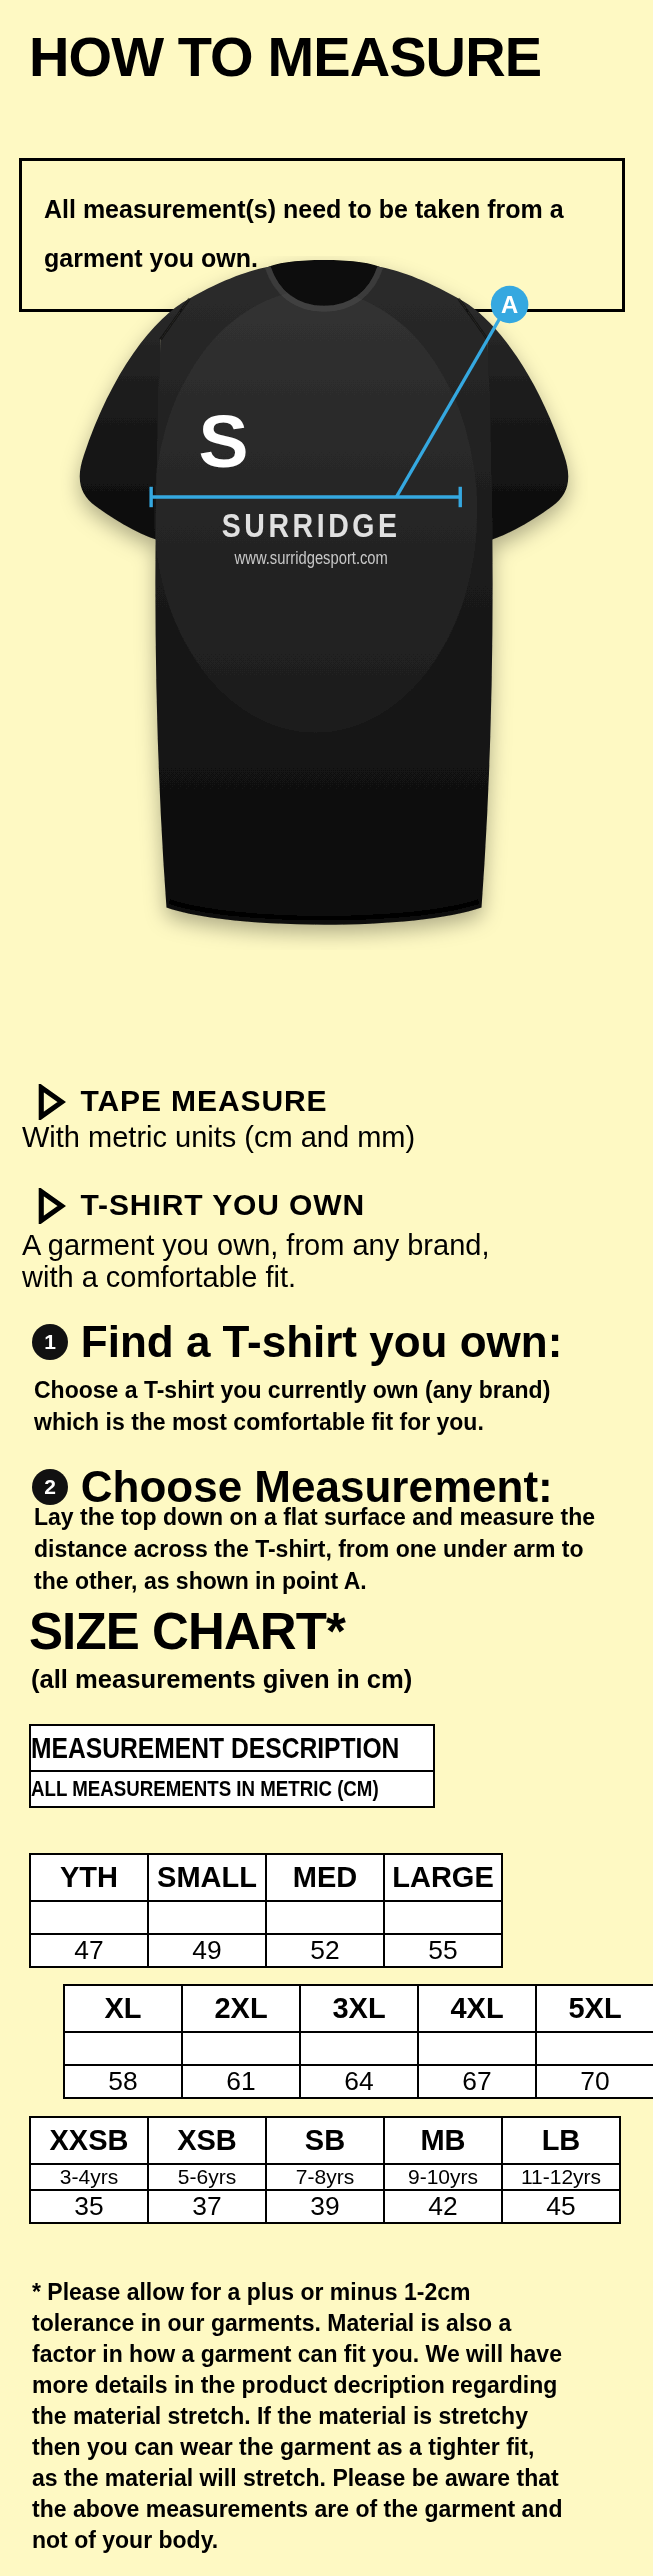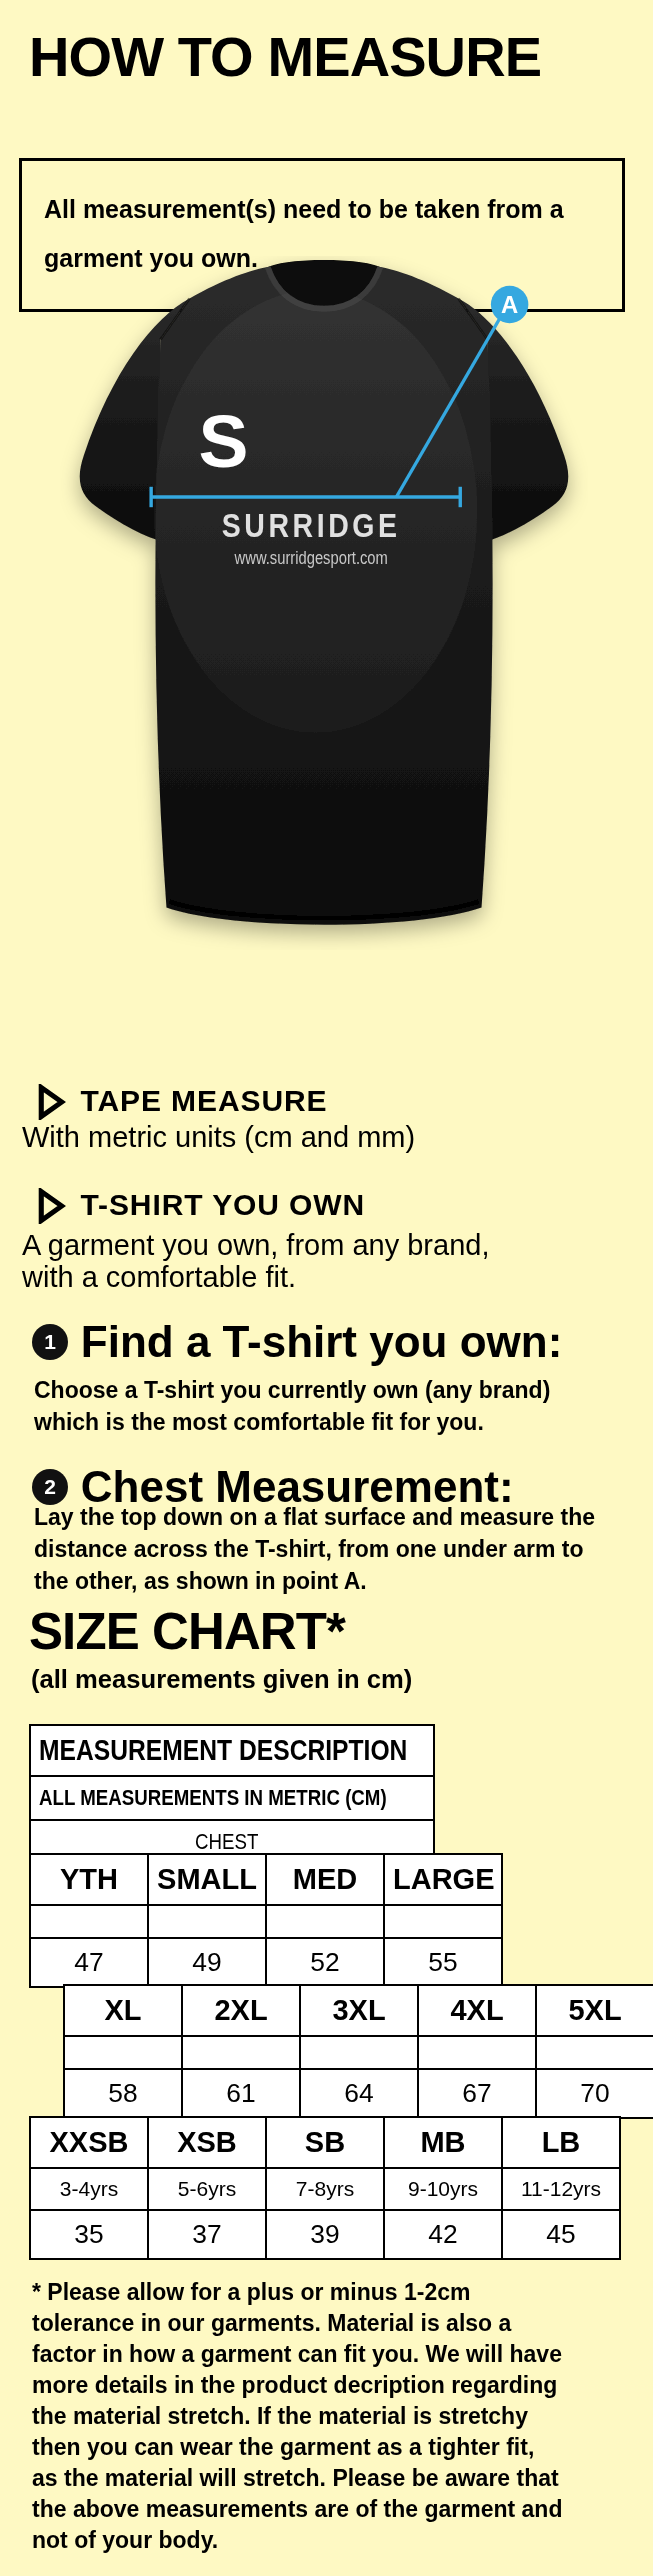--- a/index.html
+++ b/index.html
@@ -32,21 +32,21 @@
             font-size:21px;font-weight:bold;line-height:36px;text-align:center;flex:0 0 36px;}
   .step-title{font-size:44px;font-weight:bold;white-space:nowrap;}
   .step-desc{left:34px;font-size:23px;font-weight:bold;line-height:32px;white-space:pre-line;}
   .step-desc.p1{top:1374px;}
   .step-desc.p2{top:1501px;}
   
   .sc-title{left:29px;top:1602px;font-size:51px;font-weight:bold;letter-spacing:-0.9px;white-space:nowrap;}
   .sc-sub{left:31px;top:1665px;font-size:25.6px;font-weight:bold;white-space:nowrap;}
   
   table.tbl{position:absolute;border-collapse:collapse;table-layout:fixed;background:#fff;}
-  table.tbl td{border:2.6px solid #000;text-align:center;vertical-align:middle;padding:8px;overflow:hidden;}
+  table.tbl td{border:2.6px solid #000;text-align:center;vertical-align:middle;padding:0;overflow:hidden;}
   .t1{left:29px;top:1724px;width:406px;}
   .t1 td{text-align:left;padding-left:7.7px;}
   .t1 .hdr{font-size:29px;font-weight:bold;}
   .t1 .sub{font-size:22px;font-weight:bold;}
   .t1 .chest{font-size:22px;}
   .t2{left:29px;top:1853px;width:474px;}
   .t3{left:29px;top:1984px;width:592px;margin-left:34px;}
   .t4{left:29px;top:2116px;width:592px;}
   .szhdr{font-size:29px;font-weight:bold;}
   .szval{font-size:26.4px;}
@@ -134,39 +134,36 @@
 
   <div class="abs step-row s1">
     <div class="step-num">1</div>
     <div class="step-title">Find a T-shirt you own:</div>
   </div>
   <div class="abs step-desc p1">Choose a T-shirt you currently own (any brand)
 which is the most comfortable fit for you.</div>
 
   <div class="abs step-row s2">
     <div class="step-num">2</div>
-    <div class="step-title">Chest Measurement:</div>
+    <div class="step-title">Choose Measurement:</div>
   </div>
   <div class="abs step-desc p2">Lay the top down on a flat surface and measure the
 distance across the T-shirt, from one under arm to
 the other, as shown in point A.</div>
 
   <div class="abs sc-title">SIZE CHART*</div>
   <div class="abs sc-sub">(all measurements given in cm)</div>
 
   <table class="tbl t1">
     <tbody>
         <tr class="hrow">
           <td class="hdr"><span class="cx">MEASUREMENT DESCRIPTION</span></td>
         </tr>
     <tr class="mrow">
           <td class="sub"><span class="cx">ALL MEASUREMENTS IN METRIC (CM)</span></td>
-        </tr>
-    <tr class="crow">
-          <td class="chest"><span class="cx">CHEST</span></td>
         </tr>
   </tbody>
     </table>
 
   <table class="tbl t2">
     <tbody>
         <tr class="hrow">
       <td class="szhdr">YTH</td>
       <td class="szhdr">SMALL</td>
       <td class="szhdr">MED</td>

